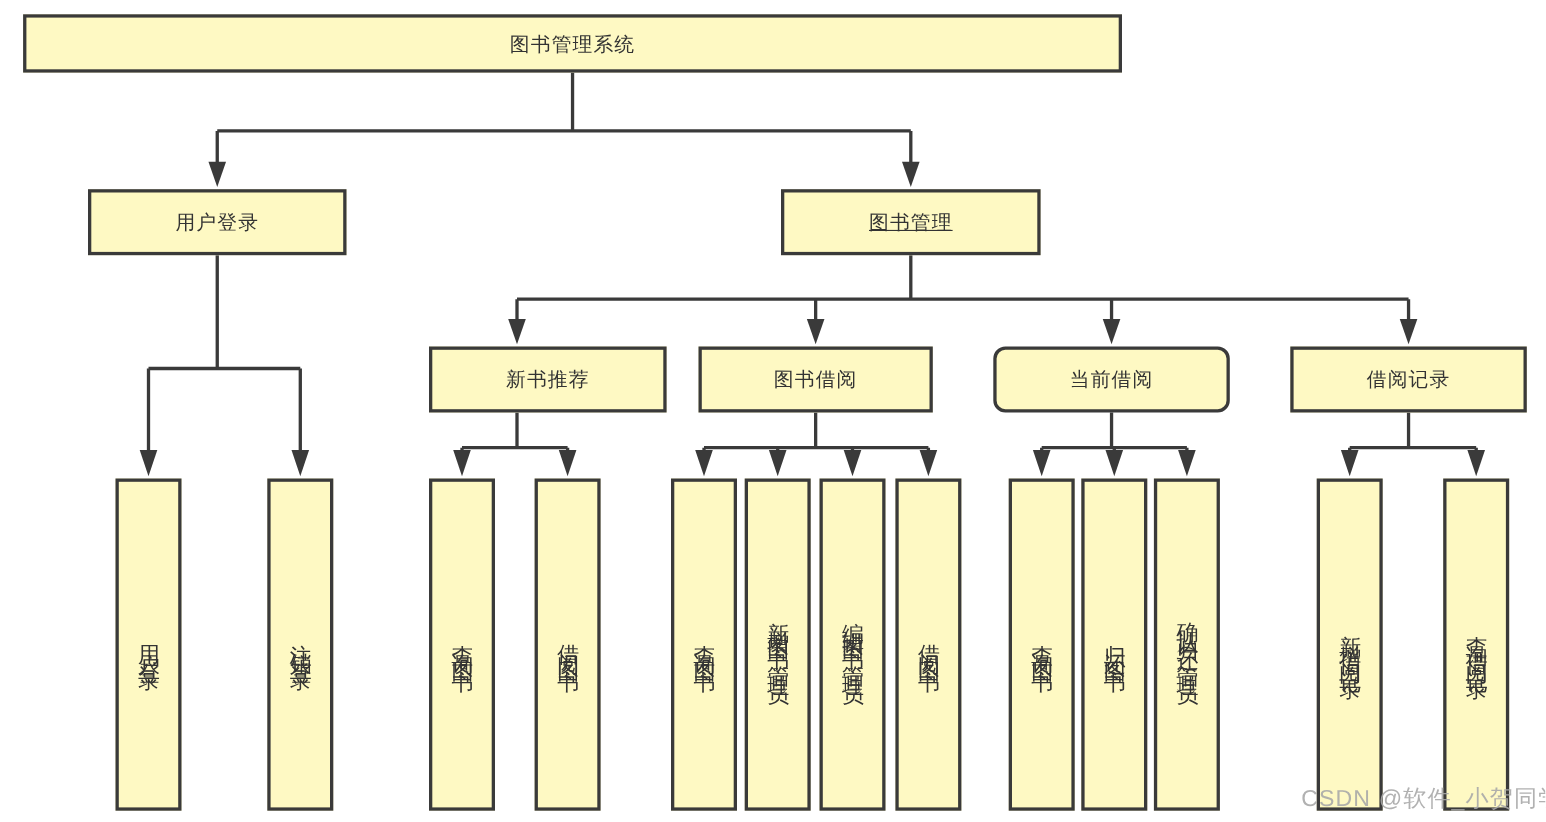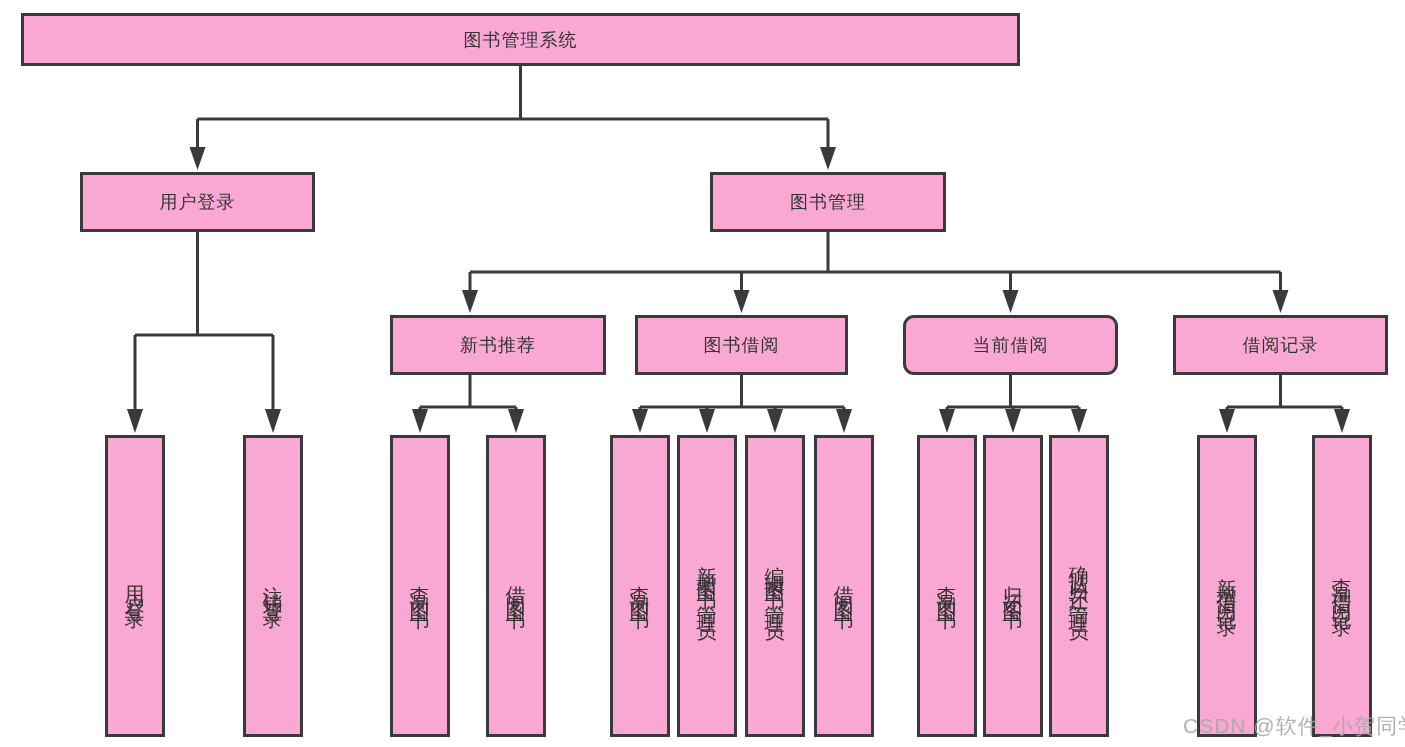--- a/index.html
+++ b/index.html
@@ -13,21 +13,21 @@
     overflow: hidden;
   }
   .connectors {
     position: absolute;
     left: 0; top: 0;
     width: 1405px; height: 747px;
     pointer-events: none;
   }
   .node {
     position: absolute;
-    background: #f9a8d4;
+    background: #fef9c3;
     border: 3px solid #3a3a3a;
     color: #333333;
     display: flex;
     align-items: center;
     justify-content: center;
     text-align: center;
   }
   .hnode {
     font-size: 18px;
     letter-spacing: 1px;
@@ -96,21 +96,21 @@
       <polygon points="1005,409 1021,409 1013,433"></polygon>
       <polygon points="1071,409 1087,409 1079,433"></polygon>
       <polygon points="1219,409 1235,409 1227,433"></polygon>
       <polygon points="1334,409 1350,409 1342,433"></polygon>
     </g>
   </svg>
 
   <div class="node hnode" style="left:21px; top:13px; width:999px; height:53px;">图书管理系统</div>
 
   <div class="node hnode" style="left:80px; top:172px; width:235px; height:60px;">用户登录</div>
-  <div class="node hnode" style="left:710px; top:172px; width:236px; height:60px;">图书管理</div>
+  <div class="node hnode" style="left:710px; top:172px; width:236px; height:60px;text-decoration:underline;">图书管理</div>
 
   <div class="node hnode" style="left:362px; top:315px; width:216px; height:60px;margin-left:28px;">新书推荐</div>
   <div class="node hnode" style="left:635px; top:315px; width:213px; height:60px;">图书借阅</div>
   <div class="node hnode" style="left:903px; top:315px; width:215px; height:60px;border-radius:11px;">当前借阅</div>
   <div class="node hnode" style="left:1173px; top:315px; width:215px; height:60px;">借阅记录</div>
 
   <div class="node vnode" style="left:105px;">用户登录</div>
   <div class="node vnode" style="left:243px;">注销登录</div>
 
   <div class="node vnode" style="left:390px;">查询图书</div>

